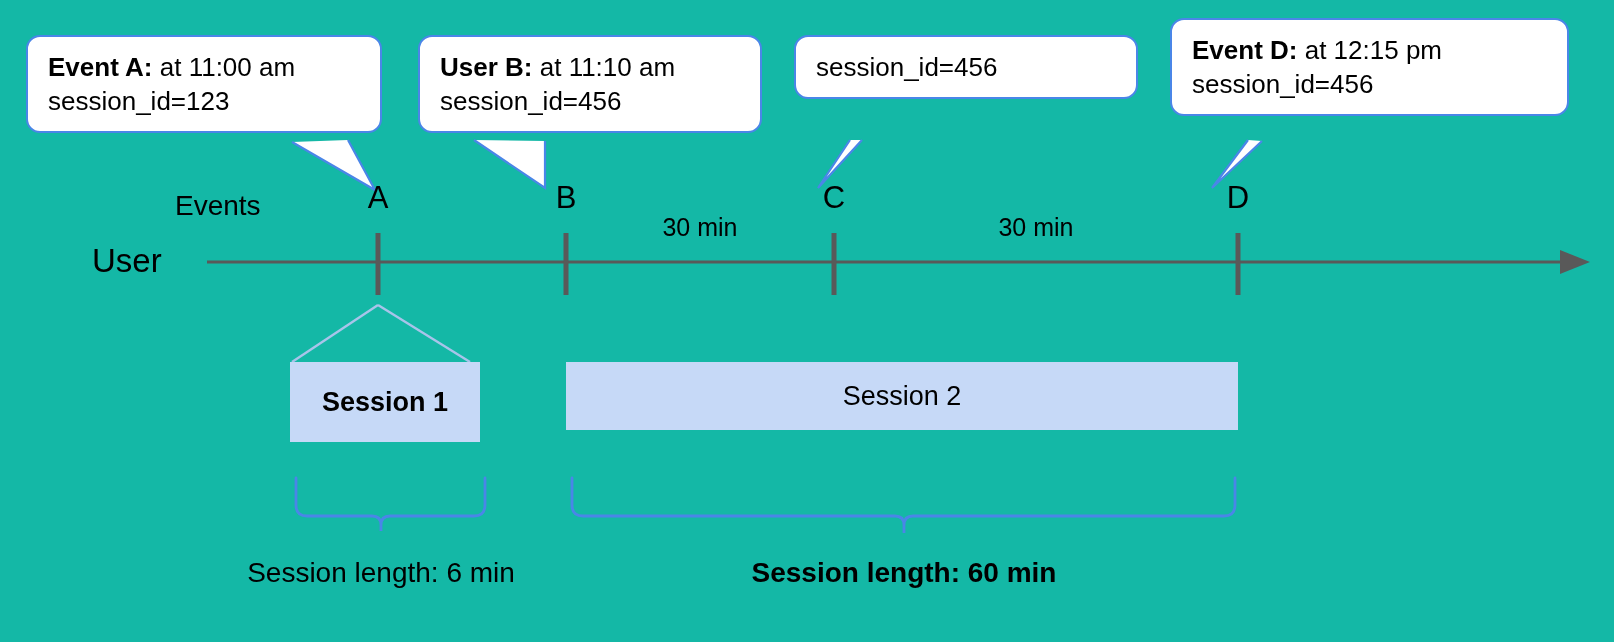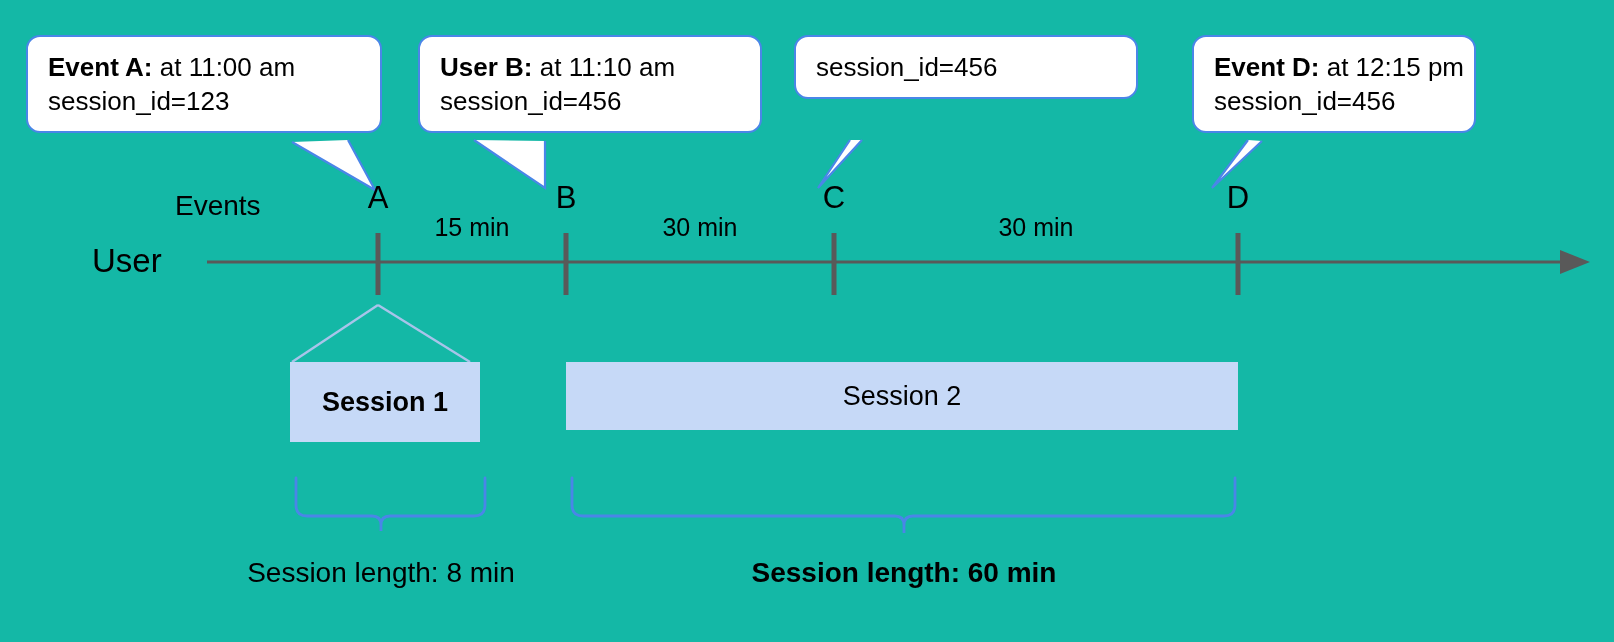--- a/index.html
+++ b/index.html
@@ -139,43 +139,42 @@
 
   <div class="callout" style="left:418px; top:35px; width:344px;">
     <span class="ln"><span class="ev-name">User B:</span> <span>at 11:10 am</span></span>
     <span class="ln">session_id=456</span>
   </div>
 
   <div class="callout" style="left:794px; top:35px; width:344px;">
     <span class="ln">session_id=456</span>
   </div>
 
-  <div class="callout" style="left:1170px; top:35px; width:284px;margin-left:22px;">
+  <div class="callout" style="left:1170px; top:18px; width:399px;">
     <span class="ln"><span class="ev-name">Event D:</span> <span>at 12:15 pm</span></span>
     <span class="ln">session_id=456</span>
   </div>
 
   <div class="axis-label-events" style="left:175px; top:182px;">Events</div>
 
   <div class="axis-label-user" style="left:92px; top:242px;">User</div>
 
   <div class="event-letter" style="left:358px; top:180px;">A</div>
   <div class="event-letter" style="left:546px; top:180px;">B</div>
   <div class="event-letter" style="left:814px; top:180px;">C</div>
   <div class="event-letter" style="left:1218px; top:180px;">D</div>
 
-  <div class="interval-label" style="left:378px; top:213px; width:188px;">15 min</div>
   <div class="interval-label" style="left:566px; top:213px; width:268px;">30 min</div>
   <div class="interval-label" style="left:834px; top:213px; width:404px;">30 min</div>
 
   <div class="session-box" style="left:290px; top:362px; width:190px; height:80px;font-weight:bold;">
     <span>Session 1</span>
   </div>
 
   <div class="session-box" style="left:566px; top:362px; width:672px; height:68px;">
     <span>Session 2</span>
   </div>
 
-  <div class="session-length" style="left:231px; top:557px; width:300px;">Session length: 8 min</div>
+  <div class="session-length" style="left:231px; top:557px; width:300px;">Session length: 6 min</div>
 
   <div class="session-length" style="left:741px; top:557px; width:326px;font-weight:bold;">Session length: 60 min</div>
 
 </div>
 
 </body></html>

